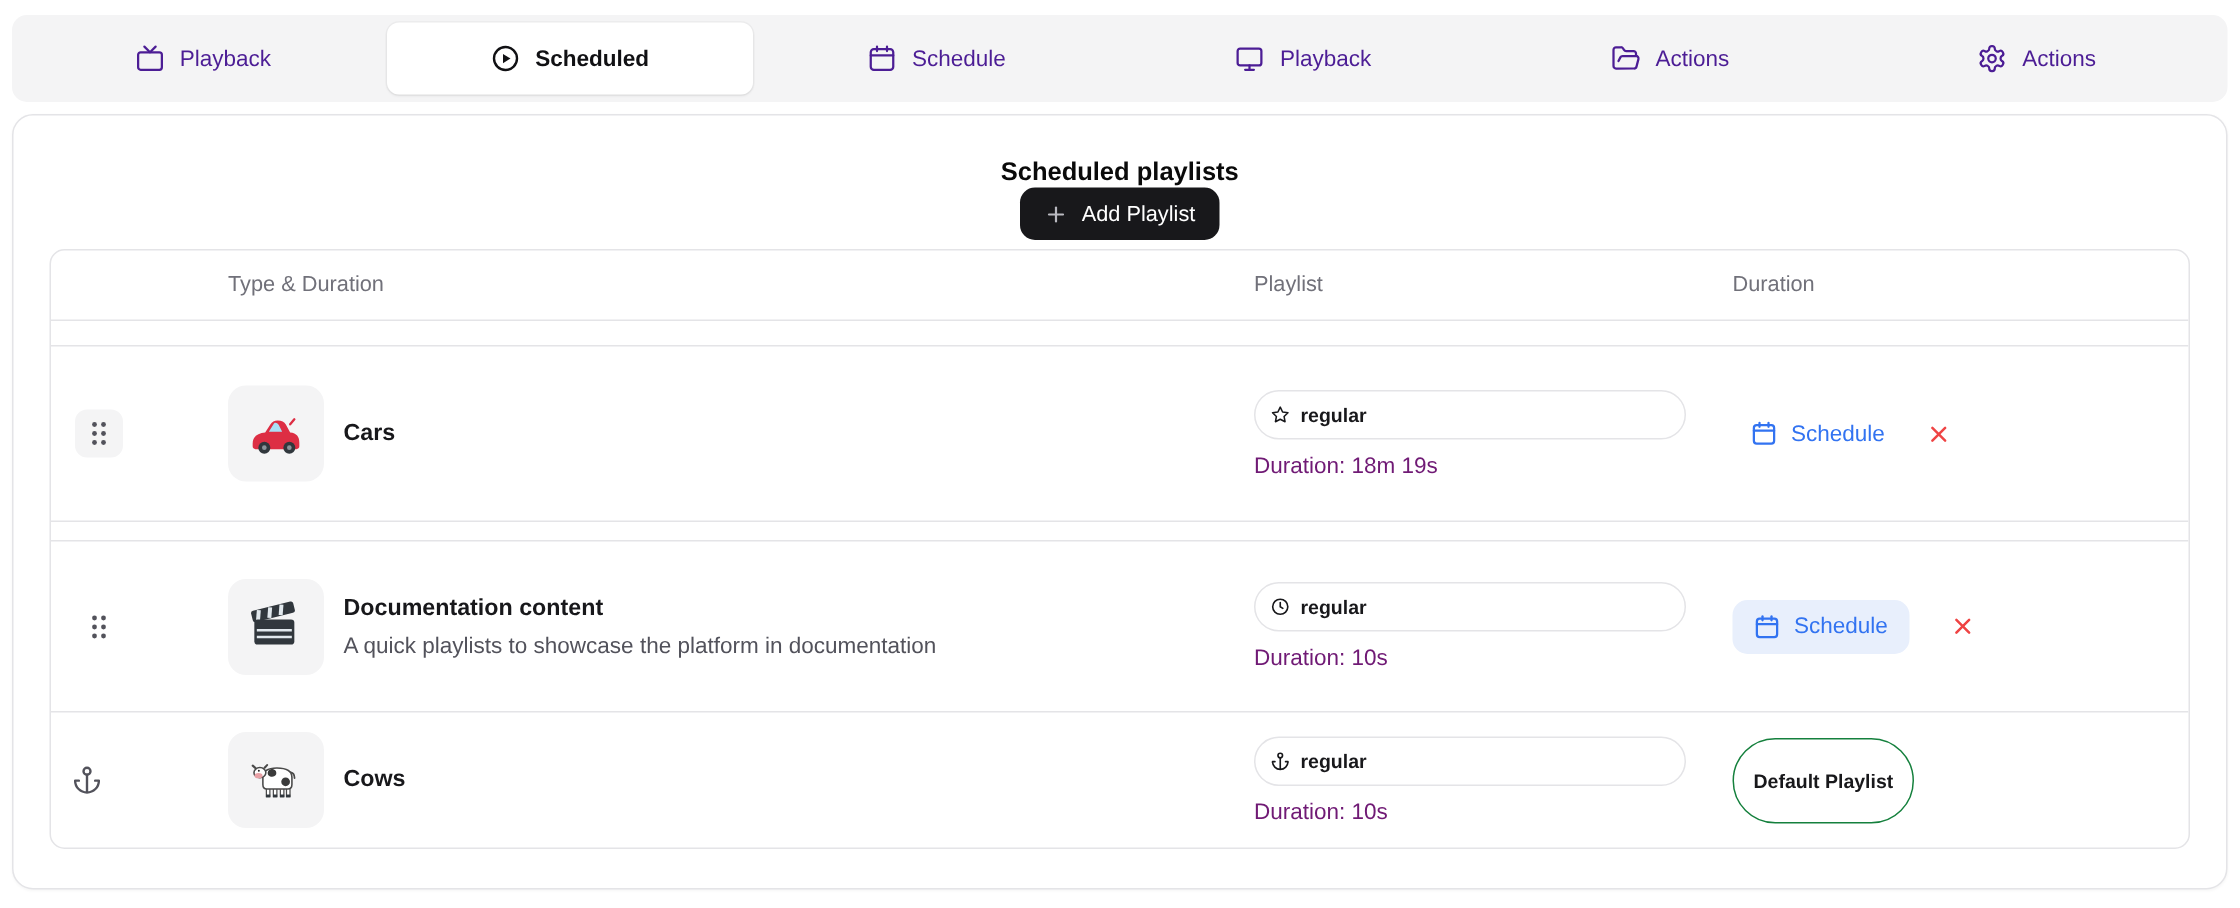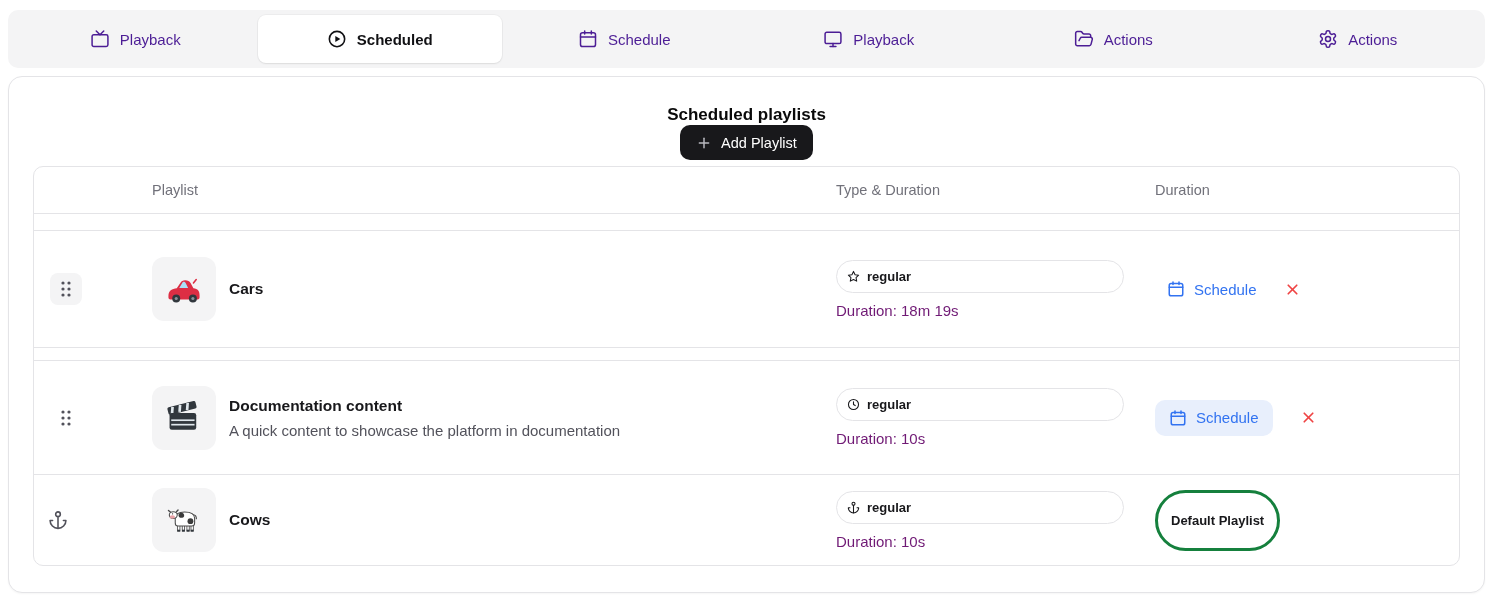--- a/index.html
+++ b/index.html
@@ -84,21 +84,21 @@
 
   .actions-cell { display:flex; align-items:center; gap:27px; }
   .schedule-link {
     display:flex; align-items:center; gap:9px; border:none; background:transparent;
     color:var(--accent); font-size:15px; font-weight:500; font-family:inherit;
     cursor:pointer; padding:0 0 0 12px; border-radius:10px;
   }
   .schedule-link.pill { background:#e8effc; padding:9px 14px; }
   .remove-btn { background:none; border:none; cursor:pointer; display:flex; align-items:center; color:#ef4444; }
   .default-badge {
-    border:3px solid #15803d; border-radius:999px; padding:20px 13px;
+    border:1px solid #15803d; border-radius:999px; padding:20px 13px;
     font-size:13px; font-weight:700; color:#18181b; background:#fff;
   }
 </style>
 </head>
 <body>
 
 <nav class="nav">
   <button class="tab">
     <span style="display:flex">
       <svg width="20" height="20" viewBox="0 0 24 24" fill="none" stroke="currentColor" stroke-width="1.8" stroke-linecap="round" stroke-linejoin="round">
@@ -174,22 +174,22 @@
           </svg>
       </span>
       <span>Add Playlist</span>
     </button>
   </div>
 
   <div class="table">
 
     <div class="tgrid thead">
       <div></div>
+      <div class="th">Type &amp; Duration</div>
       <div class="th">Playlist</div>
-      <div class="th">Type &amp; Duration</div>
       <div class="th">Duration</div>
     </div>
 
     <div class="spacer s17"></div>
 
     <div class="tgrid row r117">
       <div class="handle-cell">
         <button class="drag-handle hovered">
           <svg width="16" height="20" viewBox="0 0 16 20" fill="#52525b">
               <circle cx="5" cy="4" r="1.6"></circle>
@@ -269,21 +269,21 @@
               <line x1="16" y1="7.5" x2="14" y2="13.5" stroke="#e1e8ed" stroke-width="2.4"></line>
               <line x1="23" y1="7.5" x2="21" y2="13.5" stroke="#e1e8ed" stroke-width="2.4"></line>
             </g>
             <rect x="5" y="13.5" width="24" height="15" rx="2" fill="#31373d"></rect>
             <line x1="6.5" y1="20" x2="27.5" y2="20" stroke="#e1e8ed" stroke-width="1.5"></line>
             <line x1="6.5" y1="24" x2="27.5" y2="24" stroke="#e1e8ed" stroke-width="1.5"></line>
           </svg>
         </div>
         <div class="meta">
           <div class="p-name">Documentation content</div>
-          <div class="p-desc">A quick content to showcase the platform in documentation</div>
+          <div class="p-desc">A quick playlists to showcase the platform in documentation</div>
         </div>
       </div>
       <div class="type-cell">
         <div class="type-badge">
           <svg width="13" height="13" viewBox="0 0 24 24" fill="none" stroke="#18181b" stroke-width="2" stroke-linecap="round" stroke-linejoin="round">
               <circle cx="12" cy="12" r="9.3"></circle>
               <polyline points="12 6.8 12 12 15.2 14"></polyline>
             </svg>
           <span>regular</span>
         </div>

